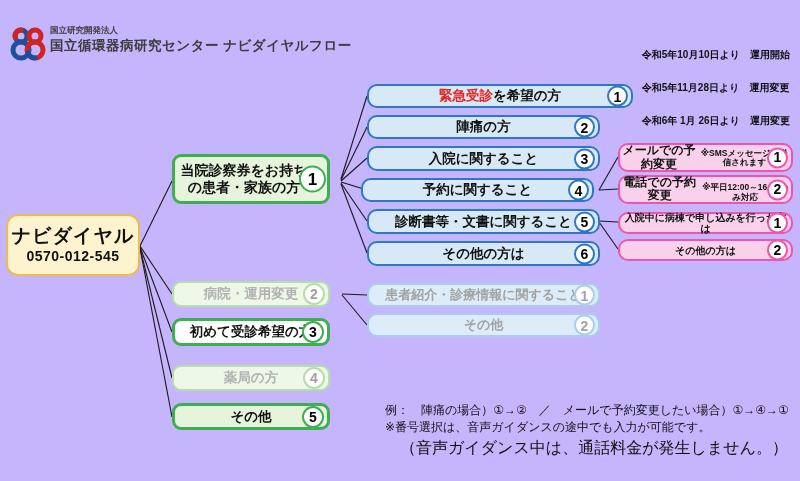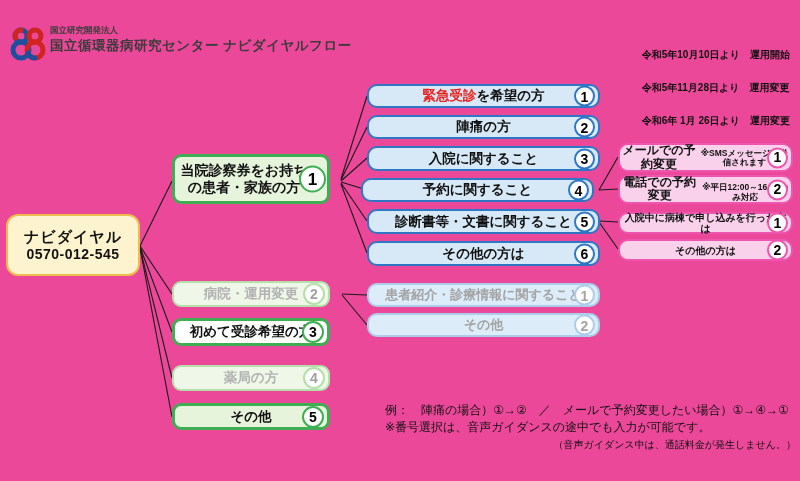--- a/index.html
+++ b/index.html
@@ -1,36 +1,36 @@
 <!DOCTYPE html>
 <html><head>
 <meta charset="utf-8">
 <style>
   html,body{margin:0;padding:0;background:#fff;}
   #canvas{
-    position:relative;width:800px;height:481px;background:#ec4899;overflow:hidden;
+    position:relative;width:800px;height:481px;background:#c4b5fd;overflow:hidden;
     font-family:"Liberation Sans","DejaVu Sans",sans-serif;color:#111;
   }
   
   .logo{position:absolute;left:8px;top:26px;}
   .org{position:absolute;left:50px;top:25px;line-height:1.25;color:#3c3c3c;}
   .org-small{display:block;font-size:8.5px;font-weight:600;}
   .org-main{display:block;font-size:13.5px;font-weight:700;letter-spacing:.5px;margin-top:2px;}
   .revisions{position:absolute;right:10px;top:27px;font-size:10px;font-weight:700;
     line-height:11px;white-space:pre;text-align:left;color:#111;}
   
   .box{position:absolute;box-sizing:border-box;display:flex;align-items:center;
     justify-content:center;text-align:center;font-weight:700;border-radius:9px;}
   .num{position:absolute;right:3px;top:50%;transform:translateY(-50%);
     background:#fff;border-radius:50%;display:flex;align-items:center;justify-content:center;
     font-weight:800;color:#000;box-sizing:border-box;}
   
   .root{background:#fdf3cf;border:2.5px solid #eebc4e;border-radius:12px;
     flex-direction:column;line-height:1.2;}
-  .root-title{font-size:15px;font-weight:800;letter-spacing:1px;}
+  .root-title{font-size:19px;font-weight:800;letter-spacing:1px;}
   .root-phone{font-size:14px;font-weight:800;letter-spacing:.5px;}
   
   .green{background:#e6f4dc;border:3px solid #3fae53;font-size:13.5px;}
   .green .num{width:22px;height:22px;border:2.5px solid #3fae53;font-size:14px;}
   .green-lg{font-size:14px;line-height:1.25;padding-right:14px;}
   .green-lg .num{width:27px;height:27px;font-size:17px;right:1px;}
   .green-white{background:#ffffff;}
   .green-faded{background:#eef7e8;border:2px solid #b4dfa9;color:#b2b2b2;}
   .green-faded .num{border:2px solid #b4dfa9;color:#9f9f9f;}
   
@@ -41,21 +41,21 @@
   .blue-faded .num{width:21px;height:21px;border:2px solid #abcdeb;color:#a3a3a3;font-size:14px;}
   .red-part{color:#e8221f;}
   
   .pink{background:#fad1eb;border:2.5px solid #ee55ae;border-radius:10px;line-height:1.1;}
   .pink .num{width:21px;height:21px;border:2px solid #ee55ae;font-size:14px;}
   .pink-main{font-size:12px;font-weight:800;display:block;}
   .pink-note{font-size:8.5px;font-weight:700;display:block;margin-top:1px;}
   .pink-sm{font-size:10px;font-weight:800;}
   
   .note-block{position:absolute;left:385px;top:402px;font-size:12px;line-height:17px;color:#111;}
-  .note-fee{position:absolute;right:4px;top:438px;font-size:10px;color:#111;}
+  .note-fee{position:absolute;right:12px;top:438px;font-size:16px;color:#111;}
   
   .wires{position:absolute;left:0;top:0;pointer-events:none;}
 </style>
 </head>
 <body>
 
 <div id="canvas">
 
   <svg class="wires" width="800" height="481" viewBox="0 0 800 481">
     <g stroke="#1a1a1a" stroke-width="1.1">
@@ -124,21 +124,21 @@
   </div>
   <div class="box green green-faded" style="left:172px;top:365px;width:158px;height:26px;">
     <span>薬局の方</span>
     <span class="num">4</span>
   </div>
   <div class="box green" style="left:172px;top:403px;width:158px;height:27px;">
     <span>その他</span>
     <span class="num">5</span>
   </div>
 
-  <div class="box blue" style="left:367px;top:84px;width:233px;height:24px;">
+  <div class="box blue" style="left:367px;top:84px;width:266px;height:24px;">
     <span><span class="red-part">緊急受診</span><span>を希望の方</span></span>
     <span class="num">1</span>
   </div>
   <div class="box blue" style="left:367px;top:115px;width:233px;height:24px;">
     <span>陣痛の方</span>
     <span class="num">2</span>
   </div>
   <div class="box blue" style="left:367px;top:146px;width:233px;height:25px;">
     <span>入院に関すること</span>
     <span class="num">3</span>

